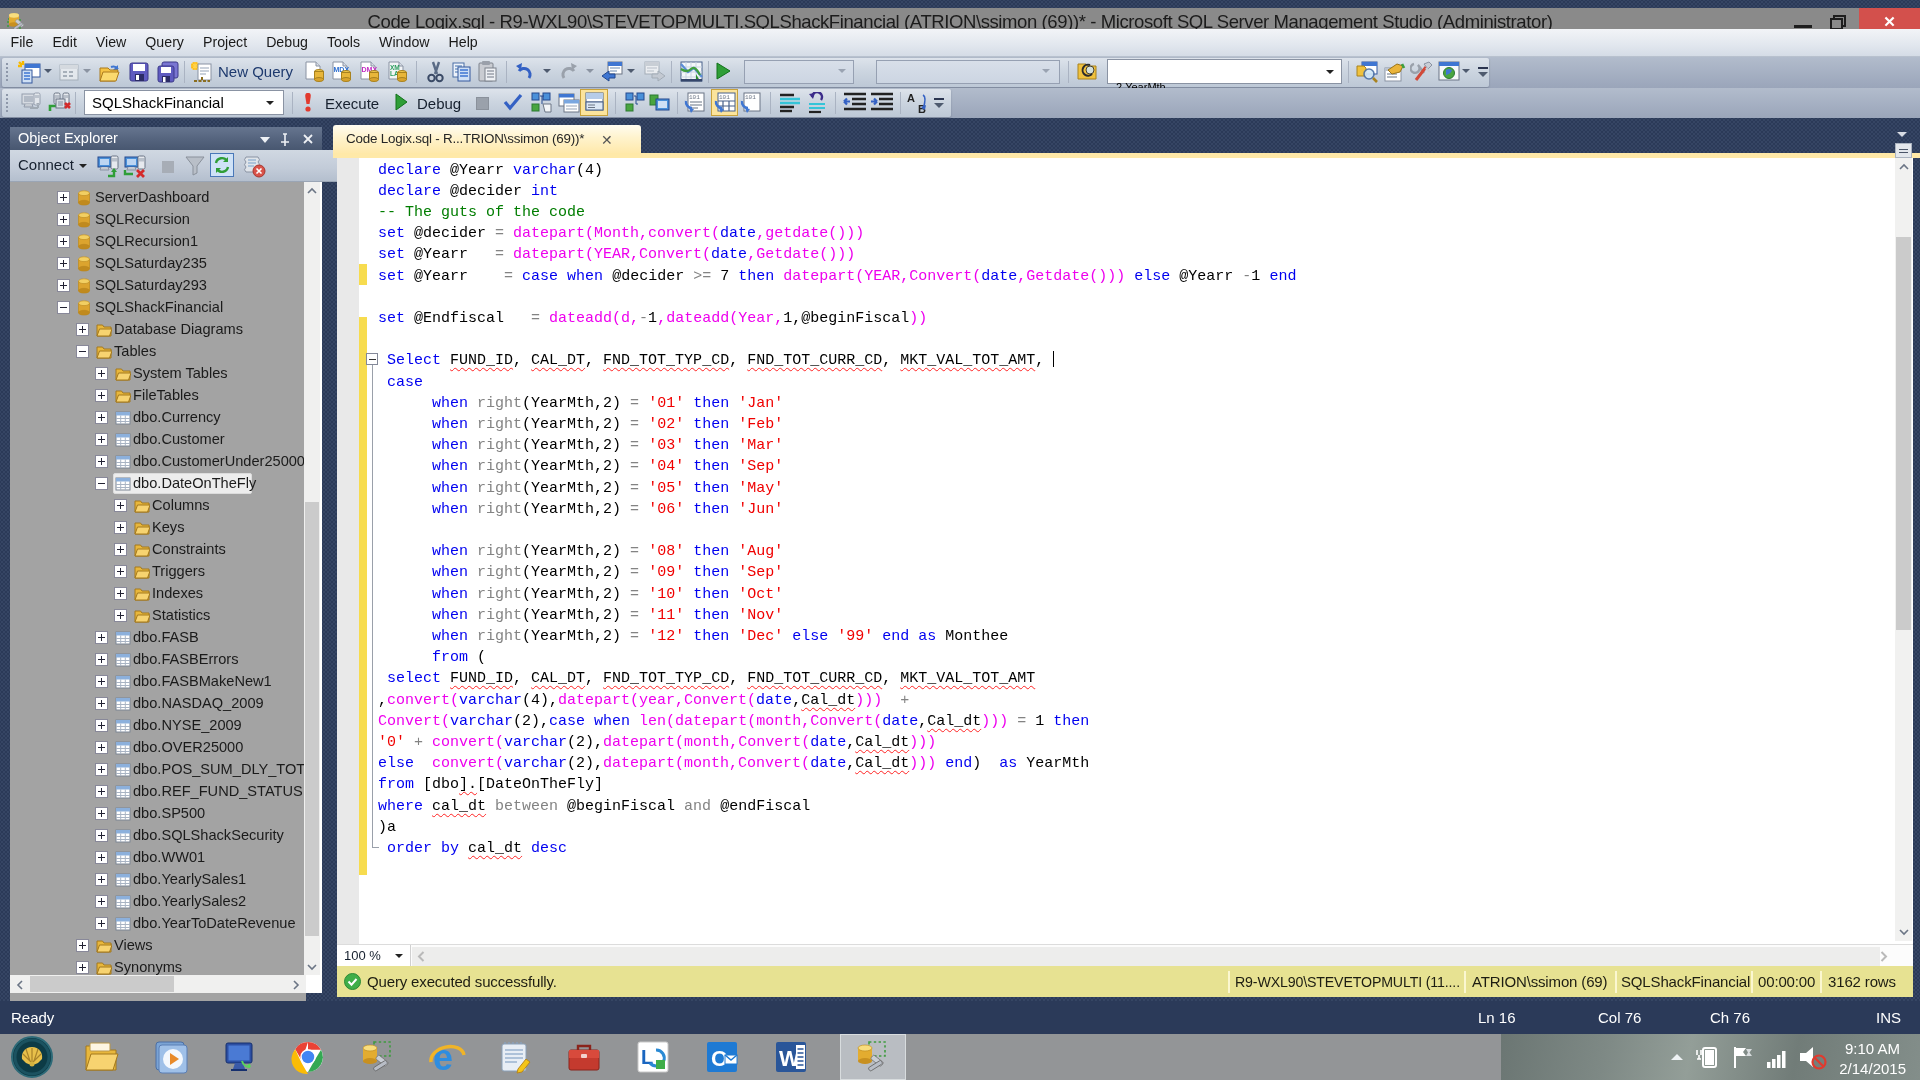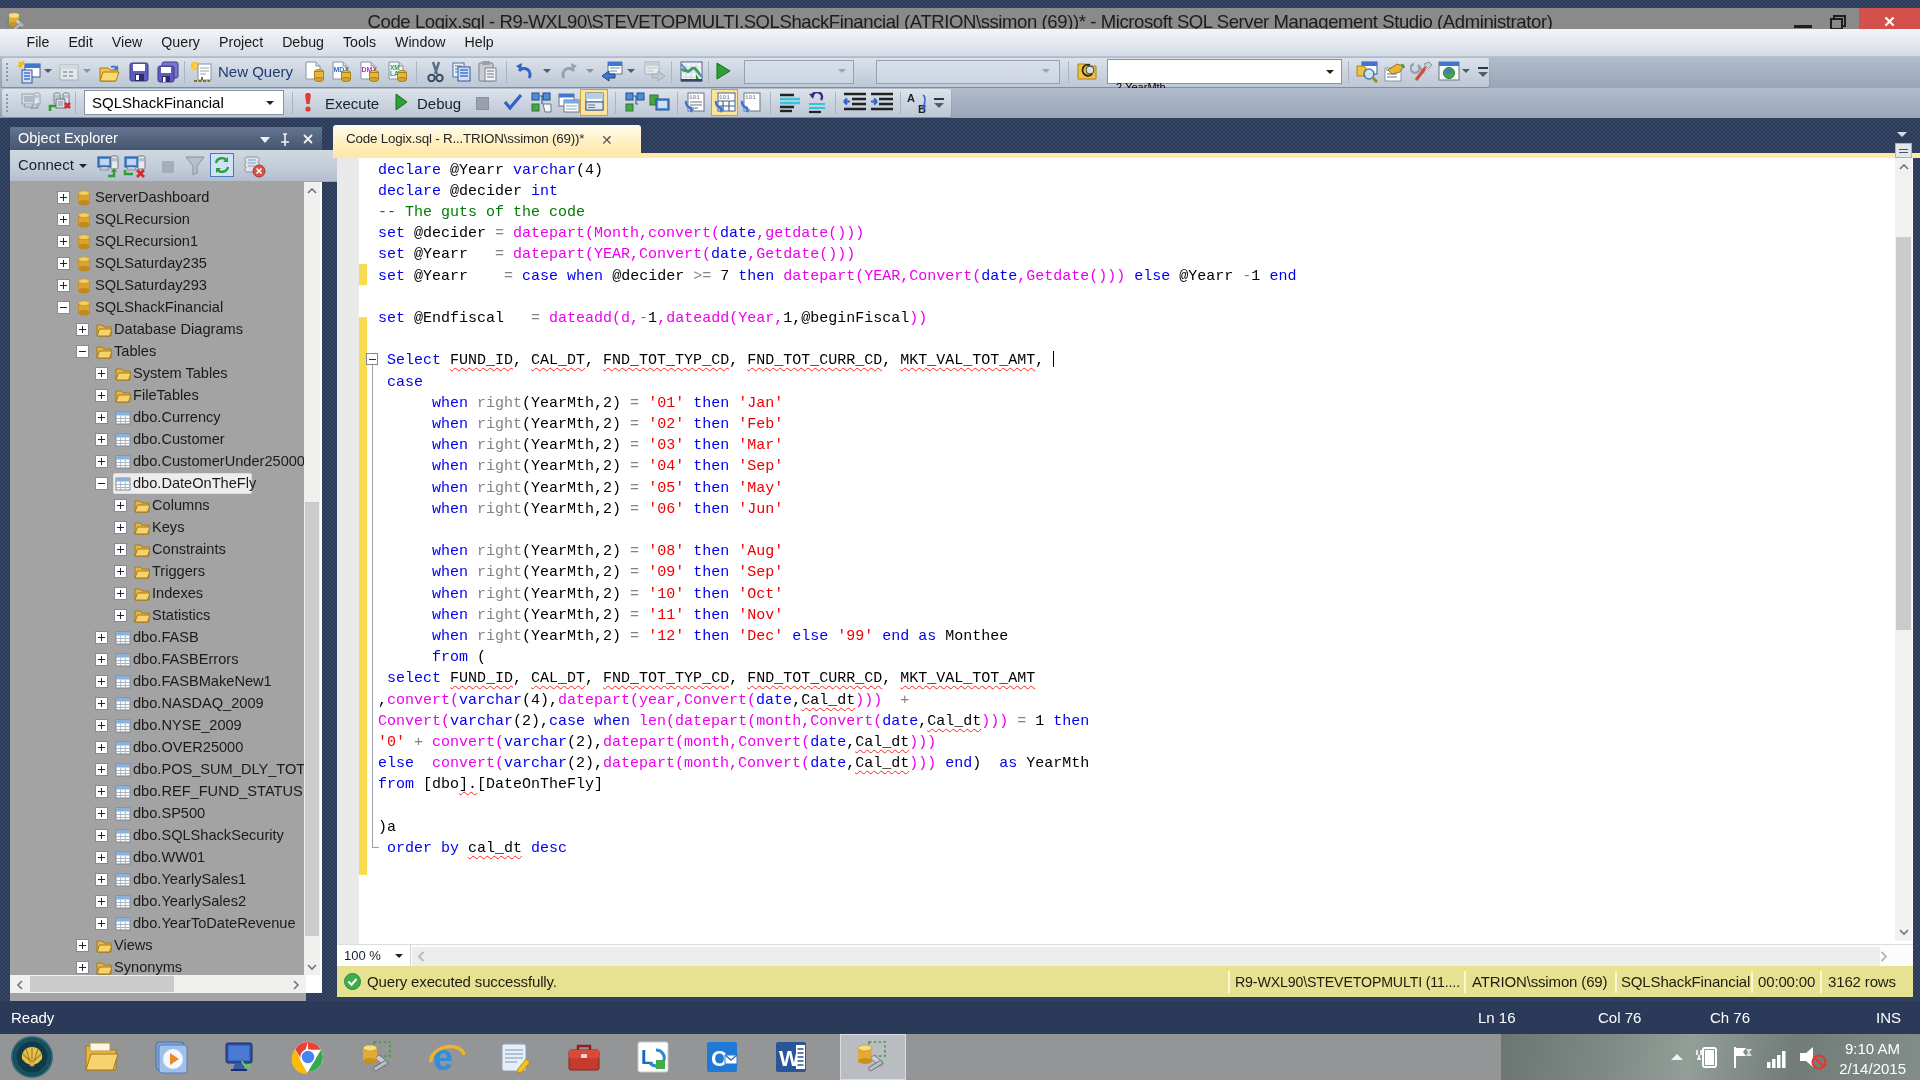--- a/index.html
+++ b/index.html
@@ -68,21 +68,21 @@
       <ellipse cx="7" cy="3.5" rx="5" ry="2.2" fill="#f7dd7e"></ellipse>
       <rect x="8" y="9" width="9" height="3.5" rx="1" transform="rotate(40 12 11)" fill="#c8cdd4" stroke="#888" stroke-width=".5"></rect>
       <rect x="6" y="13" width="10" height="2.5" rx="1" transform="rotate(-35 11 14)" fill="#b8bdc6" stroke="#777" stroke-width=".5"></rect>
     </svg>
     <div id="title-text">Code Logix.sql - R9-WXL90\STEVETOPMULTI.SQLShackFinancial (ATRION\ssimon (69))* - Microsoft SQL Server Management Studio (Administrator)</div>
     <div style="position:absolute;left:1794px;top:17px;width:18px;height:3px;background:#1e1e1e"></div>
     <div style="position:absolute;left:1833px;top:7px;width:13px;height:12px;border:2px solid #1e1e1e;background:transparent"></div>
     <div style="position:absolute;left:1830px;top:10px;width:13px;height:12px;border:2px solid #1e1e1e;background:#8a8a8a"></div>
     <div id="btn-close">✕</div>
   </div>
-  <div id="menubar" style="padding-left:17px">
+  <div id="menubar" style="padding-left:1px">
     <span>File</span><span>Edit</span><span>View</span><span>Query</span><span>Project</span><span>Debug</span><span>Tools</span><span>Window</span><span>Help</span>
   </div>
   <div class="dock" id="dock1" style="top:57px;height:31px">
     <div class="tbpanel" style="left:2px;width:1487px;height:29px"></div>
     <div class="grip" style="left:6px"></div>
     <svg class="abs" style="left:18px;top:4px" width="24" height="24">
         <rect x="7" y="3" width="15" height="13" fill="#fff" stroke="#35589e"></rect>
         <rect x="7" y="3" width="15" height="4" fill="#3f76d2"></rect>
         <path d="M1 1 l3 3 m1 -4 l0 4 m-5 1 l4 0" stroke="#f7b900" stroke-width="2.4"></path>
         <rect x="4" y="9" width="10" height="13" fill="#cfe0f5" stroke="#35589e"></rect>
@@ -921,20 +921,21 @@
       <div class="ln" style="top:424.0px">      <span class="k">when</span> <span class="g">right</span>(YearMth,2) <span class="g">=</span> <span class="s">'10'</span> <span class="k">then</span> <span class="s">'Oct'</span></div>
       <div class="ln" style="top:445.2px">      <span class="k">when</span> <span class="g">right</span>(YearMth,2) <span class="g">=</span> <span class="s">'11'</span> <span class="k">then</span> <span class="s">'Nov'</span></div>
       <div class="ln" style="top:466.4px">      <span class="k">when</span> <span class="g">right</span>(YearMth,2) <span class="g">=</span> <span class="s">'12'</span> <span class="k">then</span> <span class="s">'Dec'</span> <span class="k">else</span> <span class="s">'99'</span> <span class="k">end</span> <span class="k">as</span> Monthee</div>
       <div class="ln" style="top:487.6px">      <span class="k">from</span> (</div>
       <div class="ln" style="top:508.8px"> <span class="k">select</span> <span class="u">FUND_ID</span>, <span class="u">CAL_DT</span>, <span class="u">FND_TOT_TYP_CD</span>, <span class="u">FND_TOT_CURR_CD</span>, <span class="u">MKT_VAL_TOT_AMT</span></div>
       <div class="ln" style="top:530.0px">,<span class="f">convert(</span><span class="k">varchar</span>(4),<span class="f">datepart(year,Convert(</span><span class="k">date</span>,<span class="u">Cal_dt</span><span class="f">)))</span>  <span class="g">+</span></div>
       <div class="ln" style="top:551.2px"><span class="f">Convert(</span><span class="k">varchar</span>(2),<span class="k">case</span> <span class="k">when</span> <span class="f">len(datepart(month,Convert(</span><span class="k">date</span>,<span class="u">Cal_dt</span><span class="f">)))</span> <span class="g">=</span> 1 <span class="k">then</span></div>
       <div class="ln" style="top:572.4px"><span class="s">'0'</span> <span class="g">+</span> <span class="f">convert(</span><span class="k">varchar</span>(2),<span class="f">datepart(month,Convert(</span><span class="k">date</span>,<span class="u">Cal_dt</span><span class="f">)))</span></div>
       <div class="ln" style="top:593.6px"><span class="k">else</span>  <span class="f">convert(</span><span class="k">varchar</span>(2),<span class="f">datepart(month,Convert(</span><span class="k">date</span>,<span class="u">Cal_dt</span><span class="f">)))</span> <span class="k">end</span>)  <span class="k">as</span> YearMth</div>
       <div class="ln" style="top:614.8px"><span class="k">from</span> [dbo<span class="u">].</span>[DateOnTheFly]</div>
+      <div class="ln" style="top:636.0px"><span class="k">where</span> <span class="u">cal_dt</span> <span class="g">between</span> @beginFiscal <span class="g">and</span> @endFiscal</div>
       <div class="ln" style="top:657.2px">)a</div>
       <div class="ln" style="top:678.4px"> <span class="k">order</span> <span class="k">by</span> <span class="u">cal_dt</span> <span class="k">desc</span></div>
     </div>
     <div class="abs" style="left:35px;top:247px;width:1px;height:483px;background:#9aa0aa"></div>
     <div class="abs" style="left:35px;top:729px;width:7px;height:1px;background:#9aa0aa"></div>
     <div class="abs" style="left:29px;top:235px;width:12px;height:12px;background:#fff;border:1px solid #848999"></div>
     <div class="abs" style="left:32px;top:240.5px;width:7px;height:1.4px;background:#333"></div>
     <div class="sbtrack" style="left:1558px;top:40px;width:17px;height:783px;background:#f1f1f0"></div>
     <div class="abs" style="left:1558px;top:25px;width:17px;height:15px;background:#e3e7ec;border:1px solid #aab3c0"></div>
     <div class="abs" style="left:1562px;top:31px;width:9px;height:1.4px;background:#4a5568"></div>

